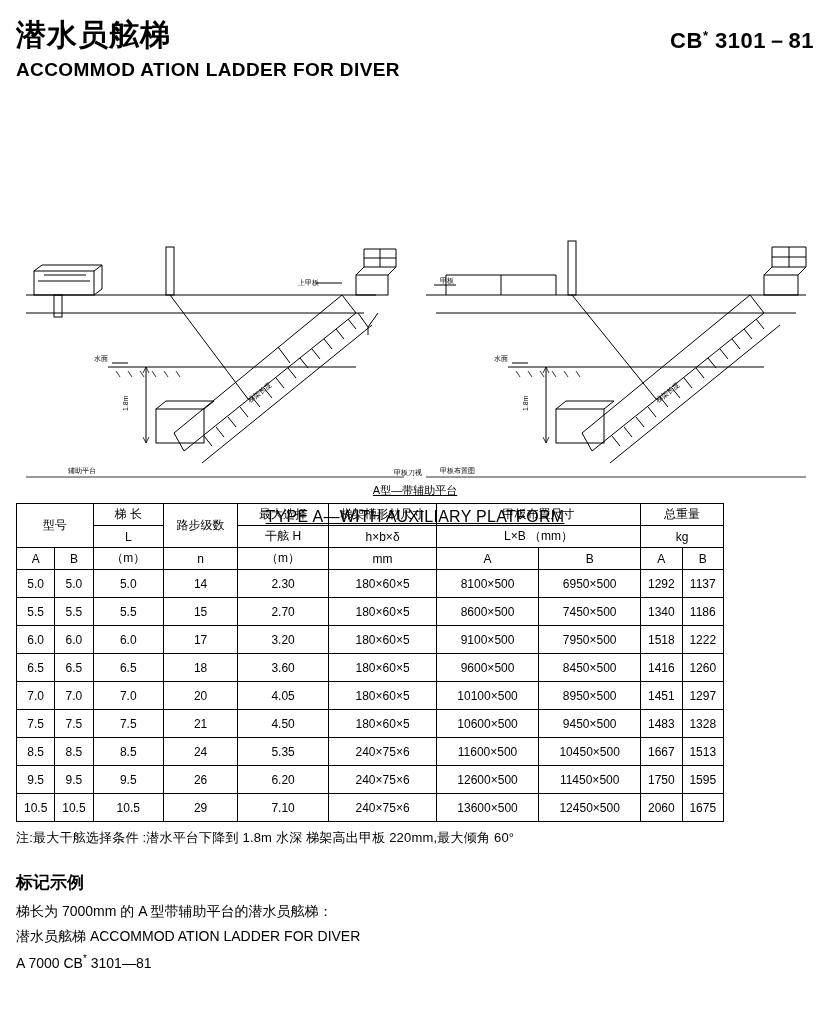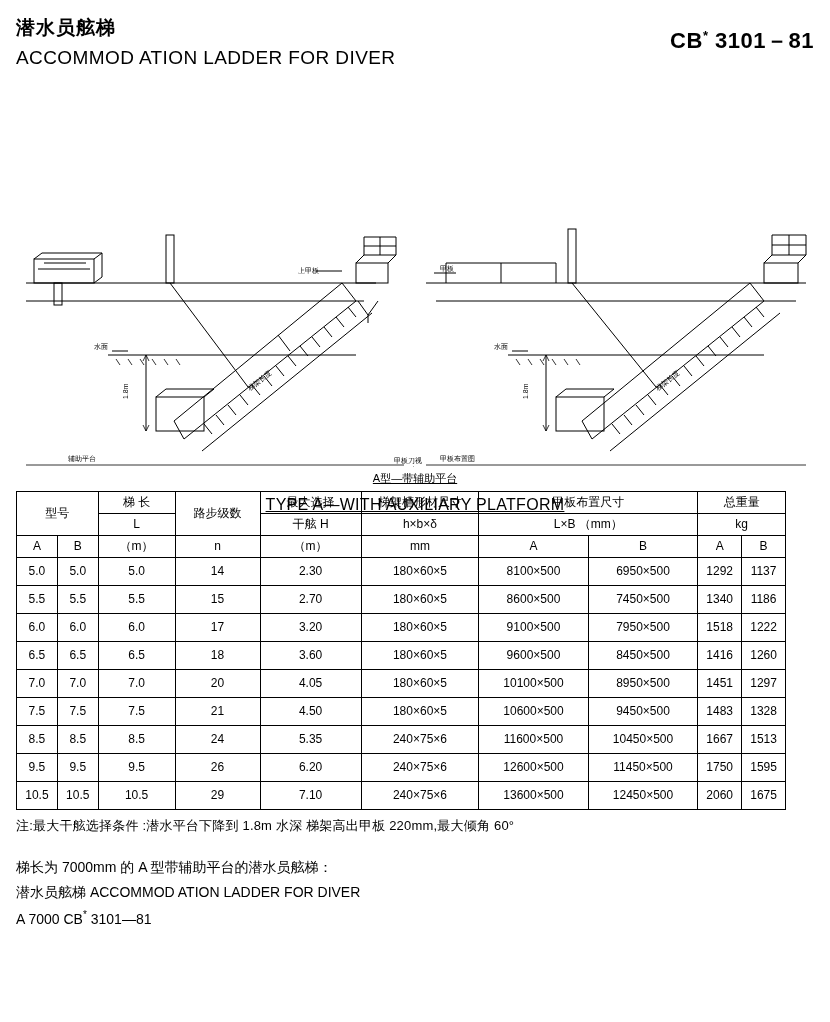--- a/index.html
+++ b/index.html
@@ -15,25 +15,25 @@
     overflow: hidden;
   }
   .page { padding: 18px 16px 0 16px; }
 
   
   .header {
     display: flex; align-items: flex-start; justify-content: space-between;
   }
   .title-block { }
   .title-cn {
-    font-size: 19px; font-weight: bold; letter-spacing: 1px;
+    font-size: 30px; font-weight: bold; letter-spacing: 1px;
     line-height: 1.1; margin: 0 0 8px 0;
   }
   .title-en {
-    font-size: 19px; font-weight: normal; letter-spacing: 0.4px;
+    font-size: 19px; font-weight: bold; letter-spacing: 0.4px;
     margin: 0;
   }
   .std-code {
     font-size: 22px; font-weight: bold; letter-spacing: 0.5px;
     padding-top: 8px; white-space: nowrap;
   }
   .std-code sup { font-size: 13px; }
 
   
   .drawings { margin-top: 18px; position: relative; height: 390px; }
@@ -42,21 +42,21 @@
   .caption-row {
     display: flex; margin-top: 4px; text-decoration: underline;
   }
   .caption-col { flex: 1; text-align: center; }
   .cap-cn { font-size: 11px; margin-bottom: 10px; }
   .cap-en { font-size: 16px; letter-spacing: 0.3px; }
 
   
   table.spec {
     border-collapse: collapse;
-    width: 770px;
+    width: 708px;
     margin-top: 14px;
     font-size: 12px;
   }
   table.spec th, table.spec td {
     border: 1px solid #000;
     text-align: center;
     padding: 0;
     font-weight: normal;
   }
   table.spec th { font-size: 12px; }
@@ -478,20 +478,21 @@
           <td class="nowrap">12450×500</td>
           <td>2060</td>
           <td>1675</td>
         </tr>
     </tbody>
   </table>
 
   <div class="note">注:最大干舷选择条件 :潜水平台下降到 1.8m 水深   梯架高出甲板 220mm,最大倾角 60°</div>
 
   <div class="marking">
+    <div class="marking-title">标记示例</div>
     <div class="marking-line">梯长为 7000mm 的 A 型带辅助平台的潜水员舷梯：</div>
     <div class="marking-line">潜水员舷梯 ACCOMMOD ATION LADDER FOR DIVER</div>
     <div class="marking-line">
       <span>A 7000 CB</span><sup>*</sup><span> 3101—81</span>
     </div>
   </div>
 
 </div>
 
 </body></html>

